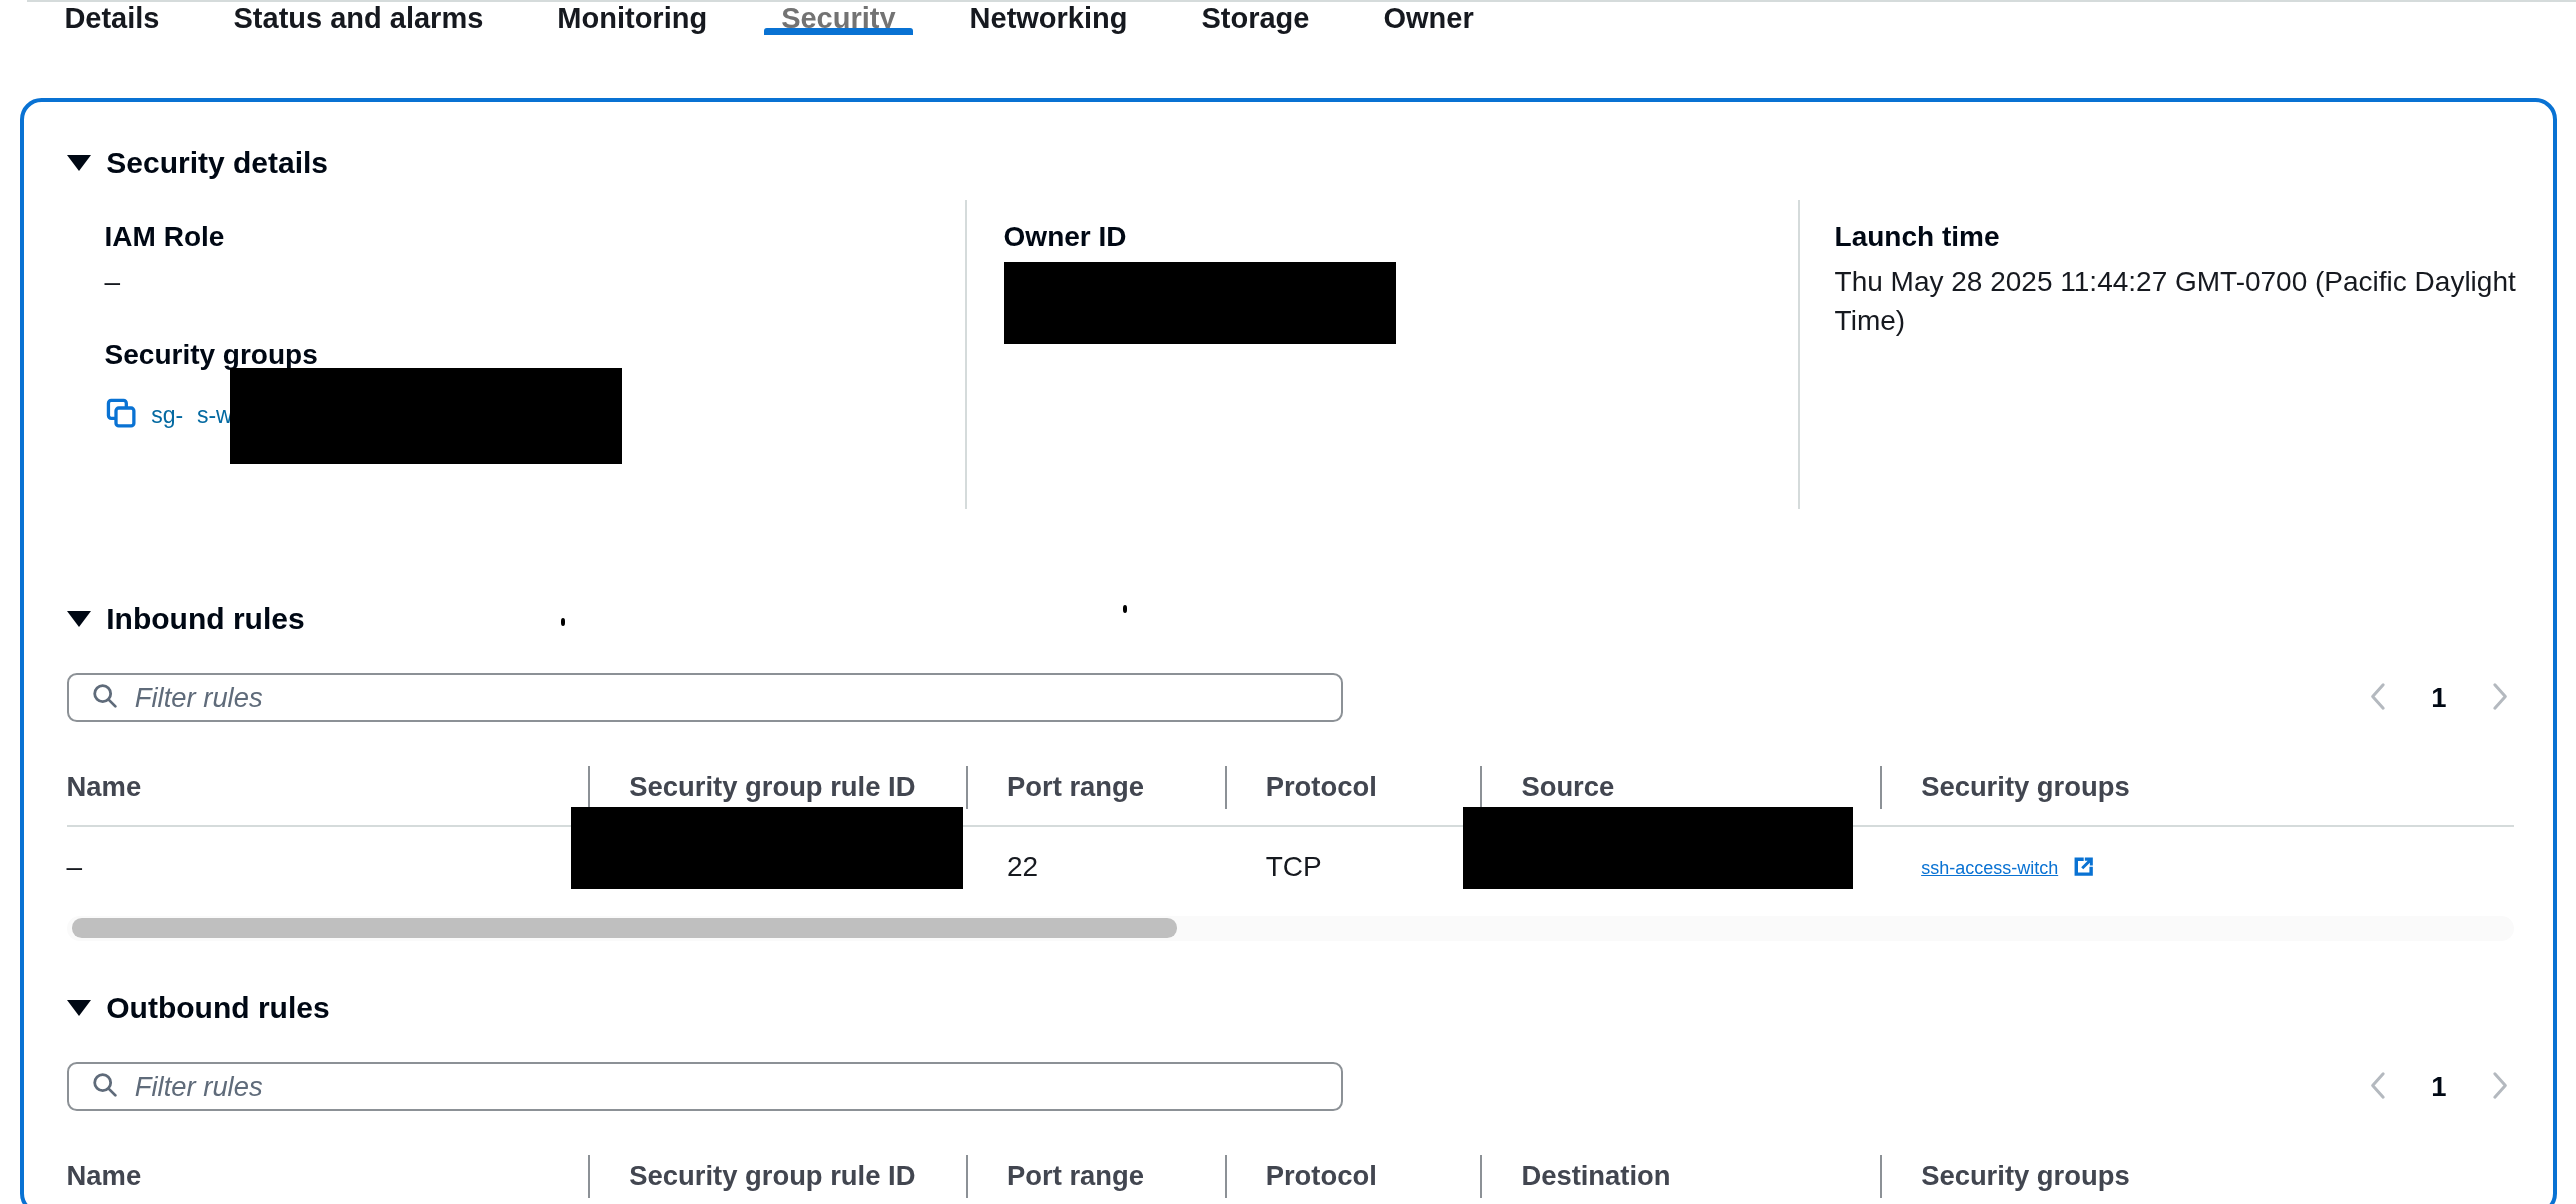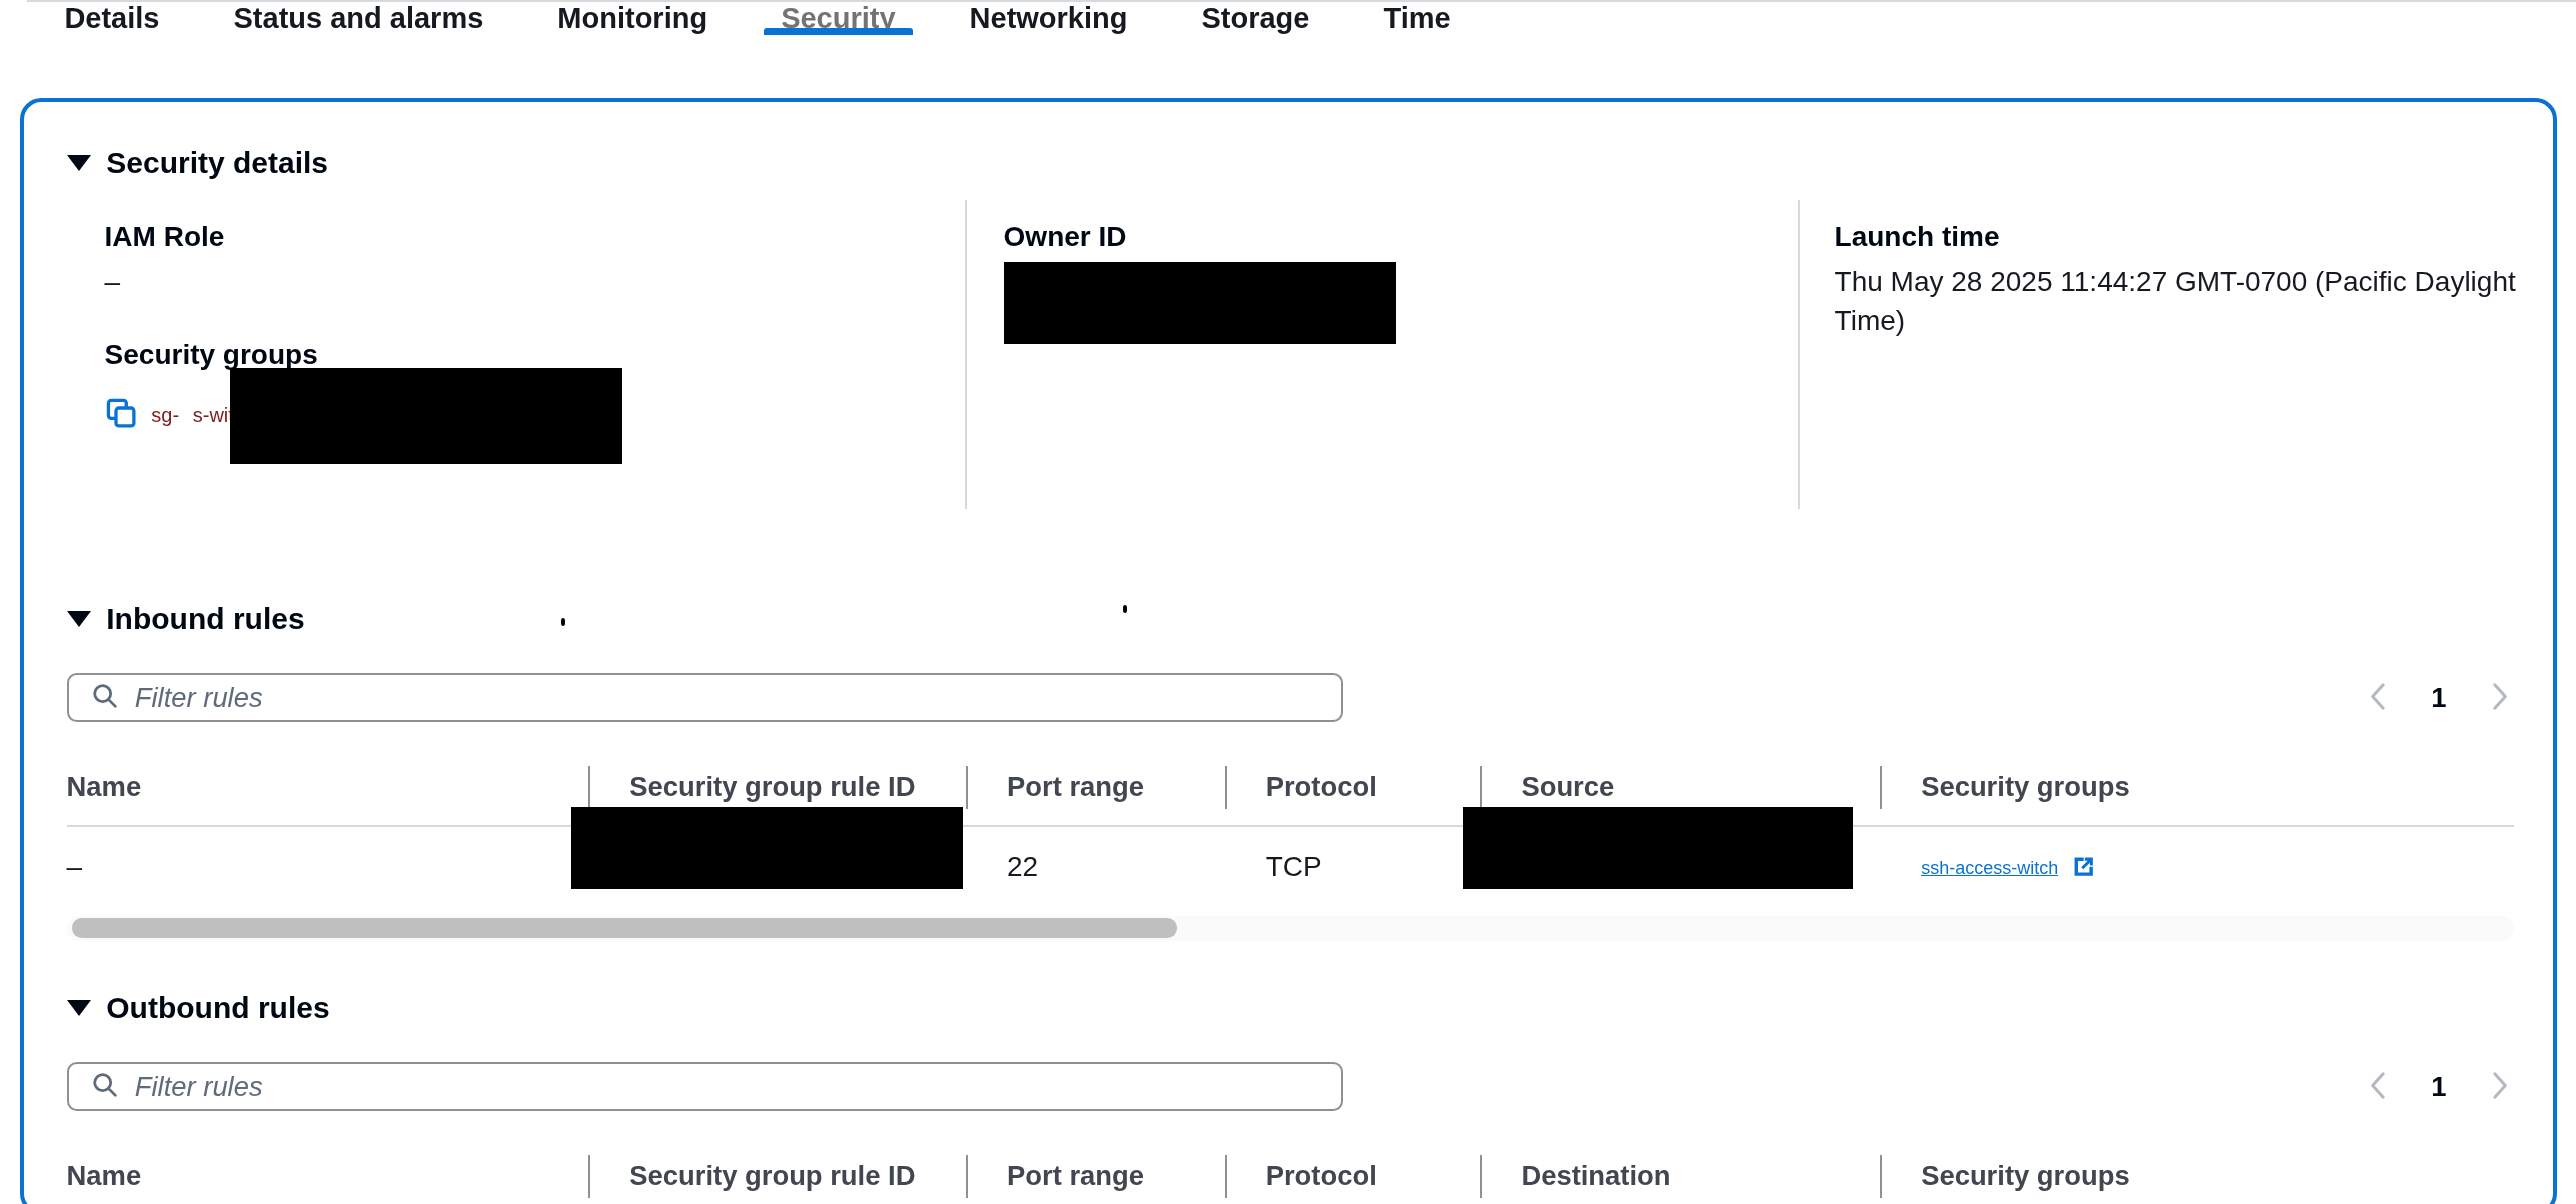--- a/index.html
+++ b/index.html
@@ -124,22 +124,22 @@
   .sg-link-row {
     position: relative;
     display: flex;
     align-items: center;
     gap: 13.7px;
     margin-top: 13.7px;
     height: 57px;
   }
   .copy-icon { flex: 0 0 auto; cursor: pointer; }
   .sg-link {
-    font-size: 20px;
-    color: #7f1d1d;
+    font-size: 23px;
+    color: #0369a1;
     white-space: nowrap;
     cursor: pointer;
   }
   .redact-sg {
     position: absolute;
     left: 125px;
     top: -19.6px;
     width: 392px;
     height: 96px;
   }
@@ -289,21 +289,21 @@
   <div class="tab active">
       <span>Security</span>
     </div>
   <div class="tab">
       <span>Networking</span>
     </div>
   <div class="tab">
       <span>Storage</span>
     </div>
   <div class="tab">
-      <span>Time</span>
+      <span>Owner</span>
     </div>
 </div>
 
 <div class="panel">
 
   <div class="section-header sd-header">
     <span class="caret"></span>
     <span>Security details</span>
   </div>
 

